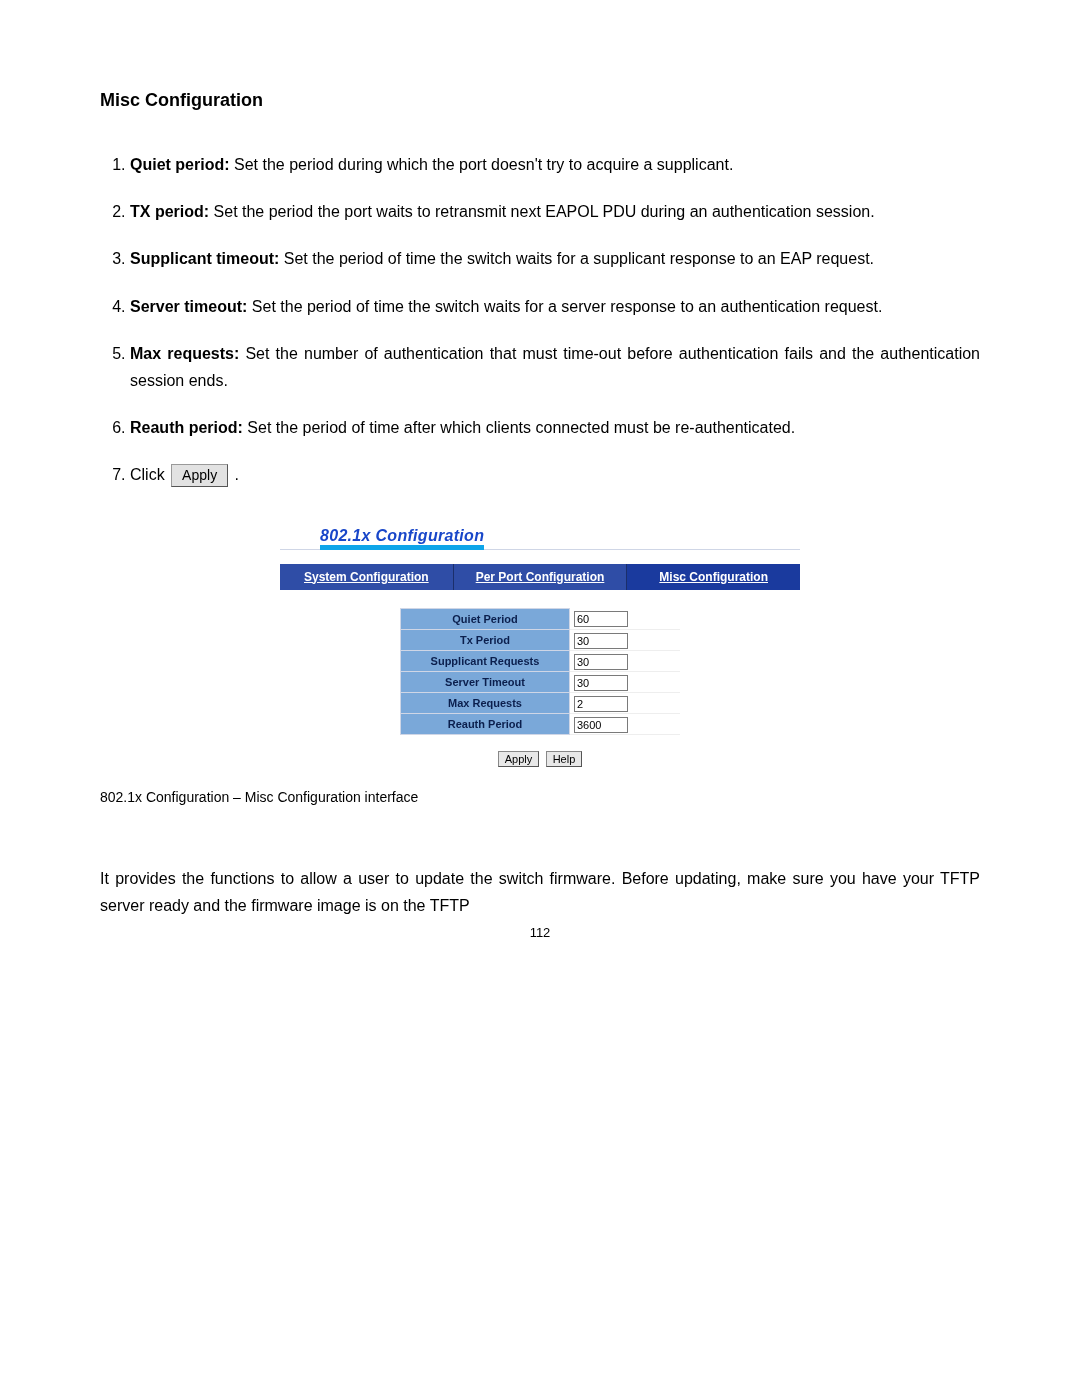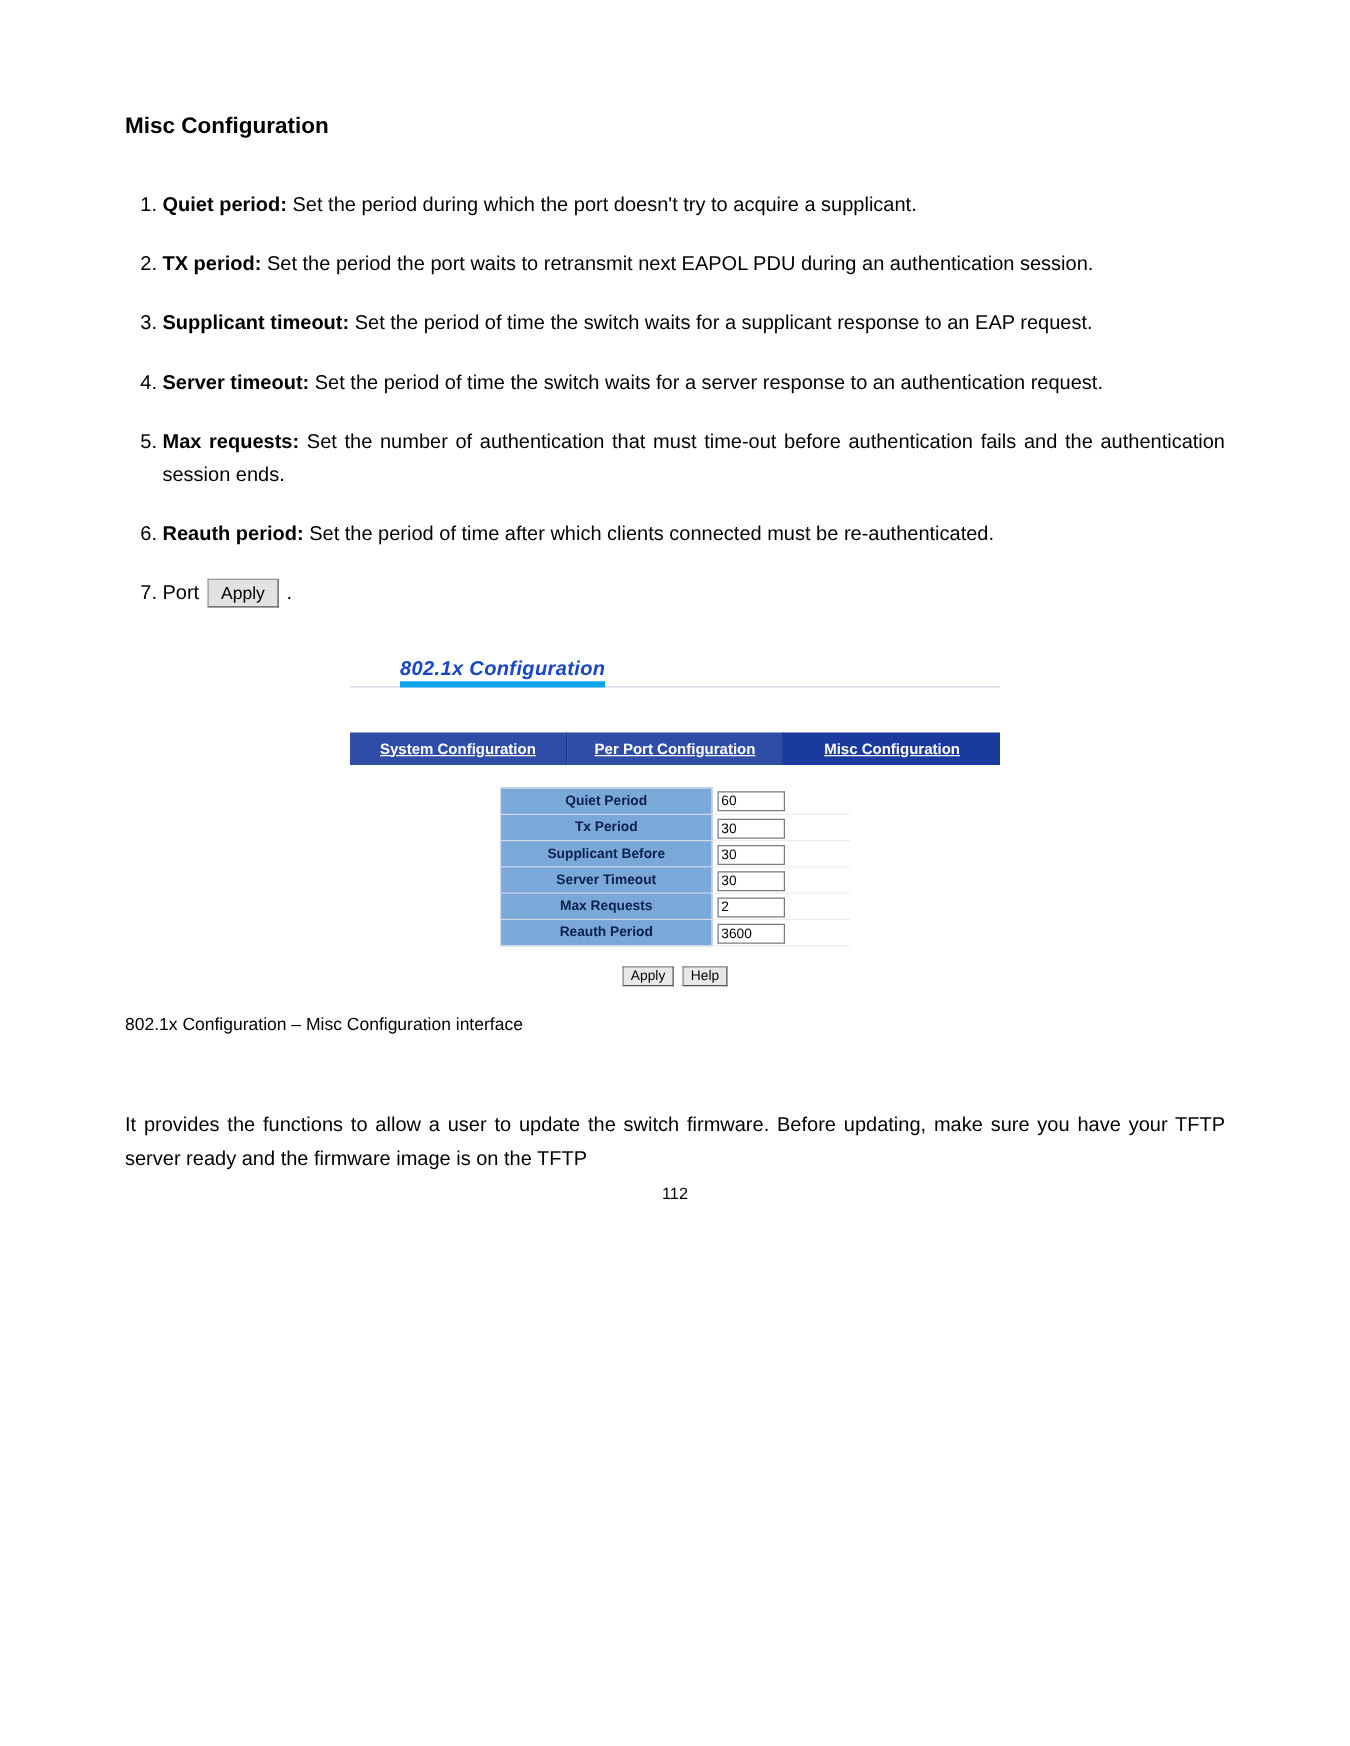--- a/index.html
+++ b/index.html
@@ -60,21 +60,21 @@
     border-bottom: 1px solid #cfd6e6;
     letter-spacing: 0.3px;
   }
   .panel-title span {
     border-bottom: 5px solid #0ea5e9;
     padding-bottom: 1px;
   }
   .tab-row {
     display: flex;
     width: 100%;
-    margin-top: 36px;
+    margin-top: 14px;
     border-radius: 11px;
   }
   .tab {
     flex: 1 1 0;
     text-align: center;
     font-size: 12px;
     font-weight: bold;
     padding: 6px 4px;
     text-decoration: underline;
     background: #2f4da6;
@@ -165,21 +165,21 @@
   <div class="section-heading">Misc Configuration</div>
 
   <ol class="config-list">
     <li><span class="term">Quiet period:</span><span> Set the period during which the port doesn't try to acquire a supplicant.</span></li>
     <li><span class="term">TX period:</span><span> Set the period the port waits to retransmit next EAPOL PDU during an authentication session.</span></li>
     <li><span class="term">Supplicant timeout:</span><span> Set the period of time the switch waits for a supplicant response to an EAP request.</span></li>
     <li><span class="term">Server timeout:</span><span> Set the period of time the switch waits for a server response to an authentication request.</span></li>
     <li><span class="term">Max requests:</span><span> Set the number of authentication that must time-out before authentication fails and the authentication session ends.</span></li>
     <li><span class="term">Reauth period:</span><span> Set the period of time after which clients connected must be re-authenticated.</span></li>
     <li>
-      <span>Port </span>
+      <span>Click </span>
       <span class="apply-inline-btn">Apply</span>
       <span>.</span>
     </li>
   </ol>
 
   <div class="config-panel-wrapper">
     <div class="panel-title"><span>802.1x Configuration</span></div>
     <div class="tab-row">
       <div class="tab">System Configuration</div>
       <div class="tab">Per Port Configuration</div>
@@ -188,21 +188,21 @@
     <div class="form-area">
       <div class="form-row">
         <div class="form-label">Quiet Period</div>
         <div class="form-input-cell"><input type="text" value="60" style=""></div>
       </div>
       <div class="form-row">
         <div class="form-label">Tx Period</div>
         <div class="form-input-cell"><input type="text" value="30" style=""></div>
       </div>
       <div class="form-row">
-        <div class="form-label">Supplicant Before</div>
+        <div class="form-label">Supplicant Requests</div>
         <div class="form-input-cell"><input type="text" value="30" style=""></div>
       </div>
       <div class="form-row">
         <div class="form-label">Server Timeout</div>
         <div class="form-input-cell"><input type="text" value="30" style=""></div>
       </div>
       <div class="form-row">
         <div class="form-label">Max Requests</div>
         <div class="form-input-cell"><input type="text" value="2" style=""></div>
       </div>

